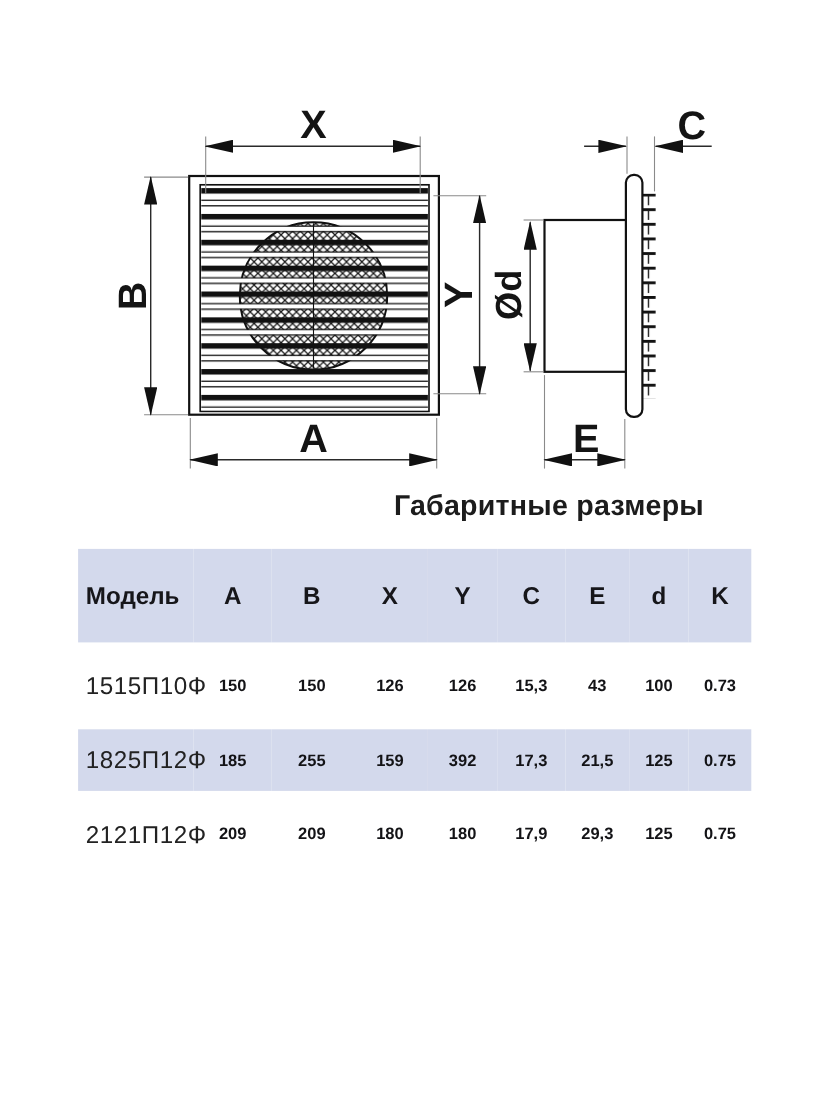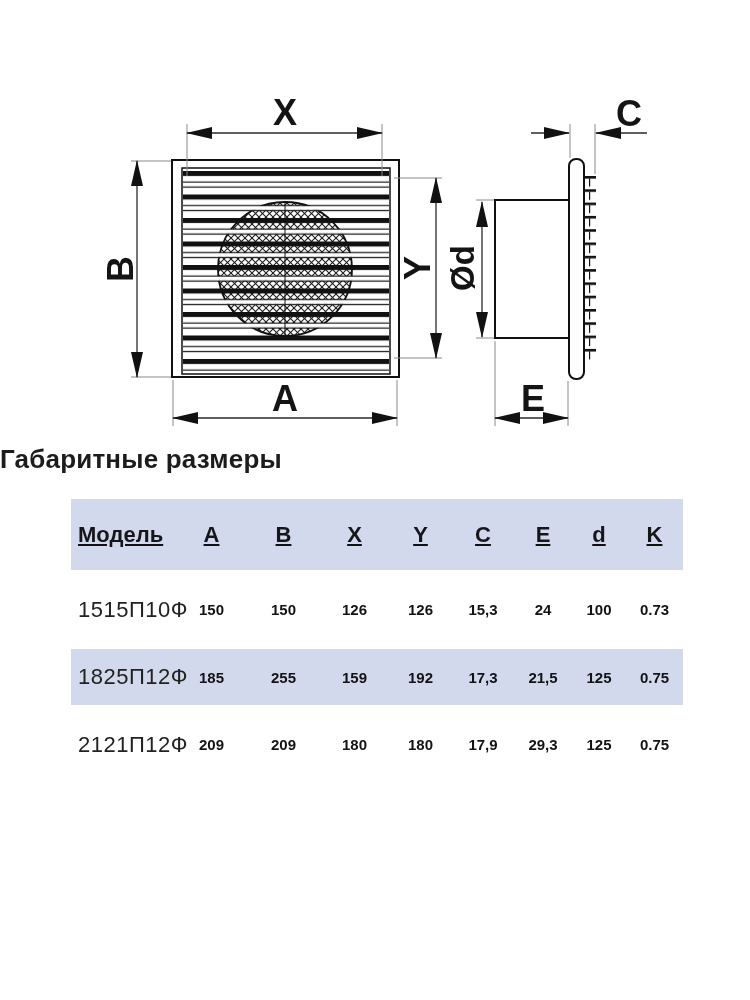--- a/index.html
+++ b/index.html
@@ -5,31 +5,31 @@
   html,body{margin:0;padding:0;}
   body{
     width:750px;height:1000px;background:#ffffff;position:relative;
     font-family:"Liberation Sans", sans-serif;color:#111;
     overflow:hidden;
   }
   #drawing{position:absolute;left:0;top:0;}
   .dim-label{font-family:"Liberation Sans",sans-serif;font-size:36px;font-weight:600;fill:#141414;}
   .dim-label.small{font-size:33px;}
   #caption{
-    position:absolute;left:0;top:444px;width:640px;text-align:left;
+    position:absolute;left:0;top:444px;width:640px;text-align:right;
     font-size:26px;font-weight:700;color:#1c1c1c;letter-spacing:.2px;
   }
   #size-table{
     position:absolute;left:71px;top:499px;width:612px;
     border-collapse:collapse;table-layout:fixed;
   }
   #size-table th,#size-table td{
     padding:0;text-align:center;vertical-align:middle;white-space:nowrap;
   }
-  #size-table thead tr{height:71px;background:var(--stripe,#d3d9ec);text-decoration:underline;}
+  #size-table thead tr{height:85px;background:var(--stripe,#d3d9ec);}
   #size-table tbody tr{height:79px;margin-left:26px;}
   #size-table tbody tr.striped{background:var(--stripe,#d3d9ec);}
   #size-table th{font-size:22px;font-weight:700;color:#16161a;}
   #size-table td{font-size:15px;font-weight:700;color:#131316;}
   #size-table .model-col{text-align:left;padding-left:7px;}
   #size-table td.model-col{font-weight:400;font-size:22px;color:#222;letter-spacing:.5px;}
 </style>
 </head>
 <body>
 
@@ -133,30 +133,30 @@
     </tr>
   </thead>
   <tbody>
     <tr>
       <td class="model-col">1515П10Ф</td>
       <td>150</td>
       <td>150</td>
       <td>126</td>
       <td>126</td>
       <td>15,3</td>
-      <td>24</td>
+      <td>43</td>
       <td>100</td>
       <td>0.73</td>
     </tr>
     <tr class="striped" style="height:56px">
       <td class="model-col">1825П12Ф</td>
       <td>185</td>
       <td>255</td>
       <td>159</td>
-      <td>192</td>
+      <td>392</td>
       <td>17,3</td>
       <td>21,5</td>
       <td>125</td>
       <td>0.75</td>
     </tr>
     <tr>
       <td class="model-col">2121П12Ф</td>
       <td>209</td>
       <td>209</td>
       <td>180</td>

